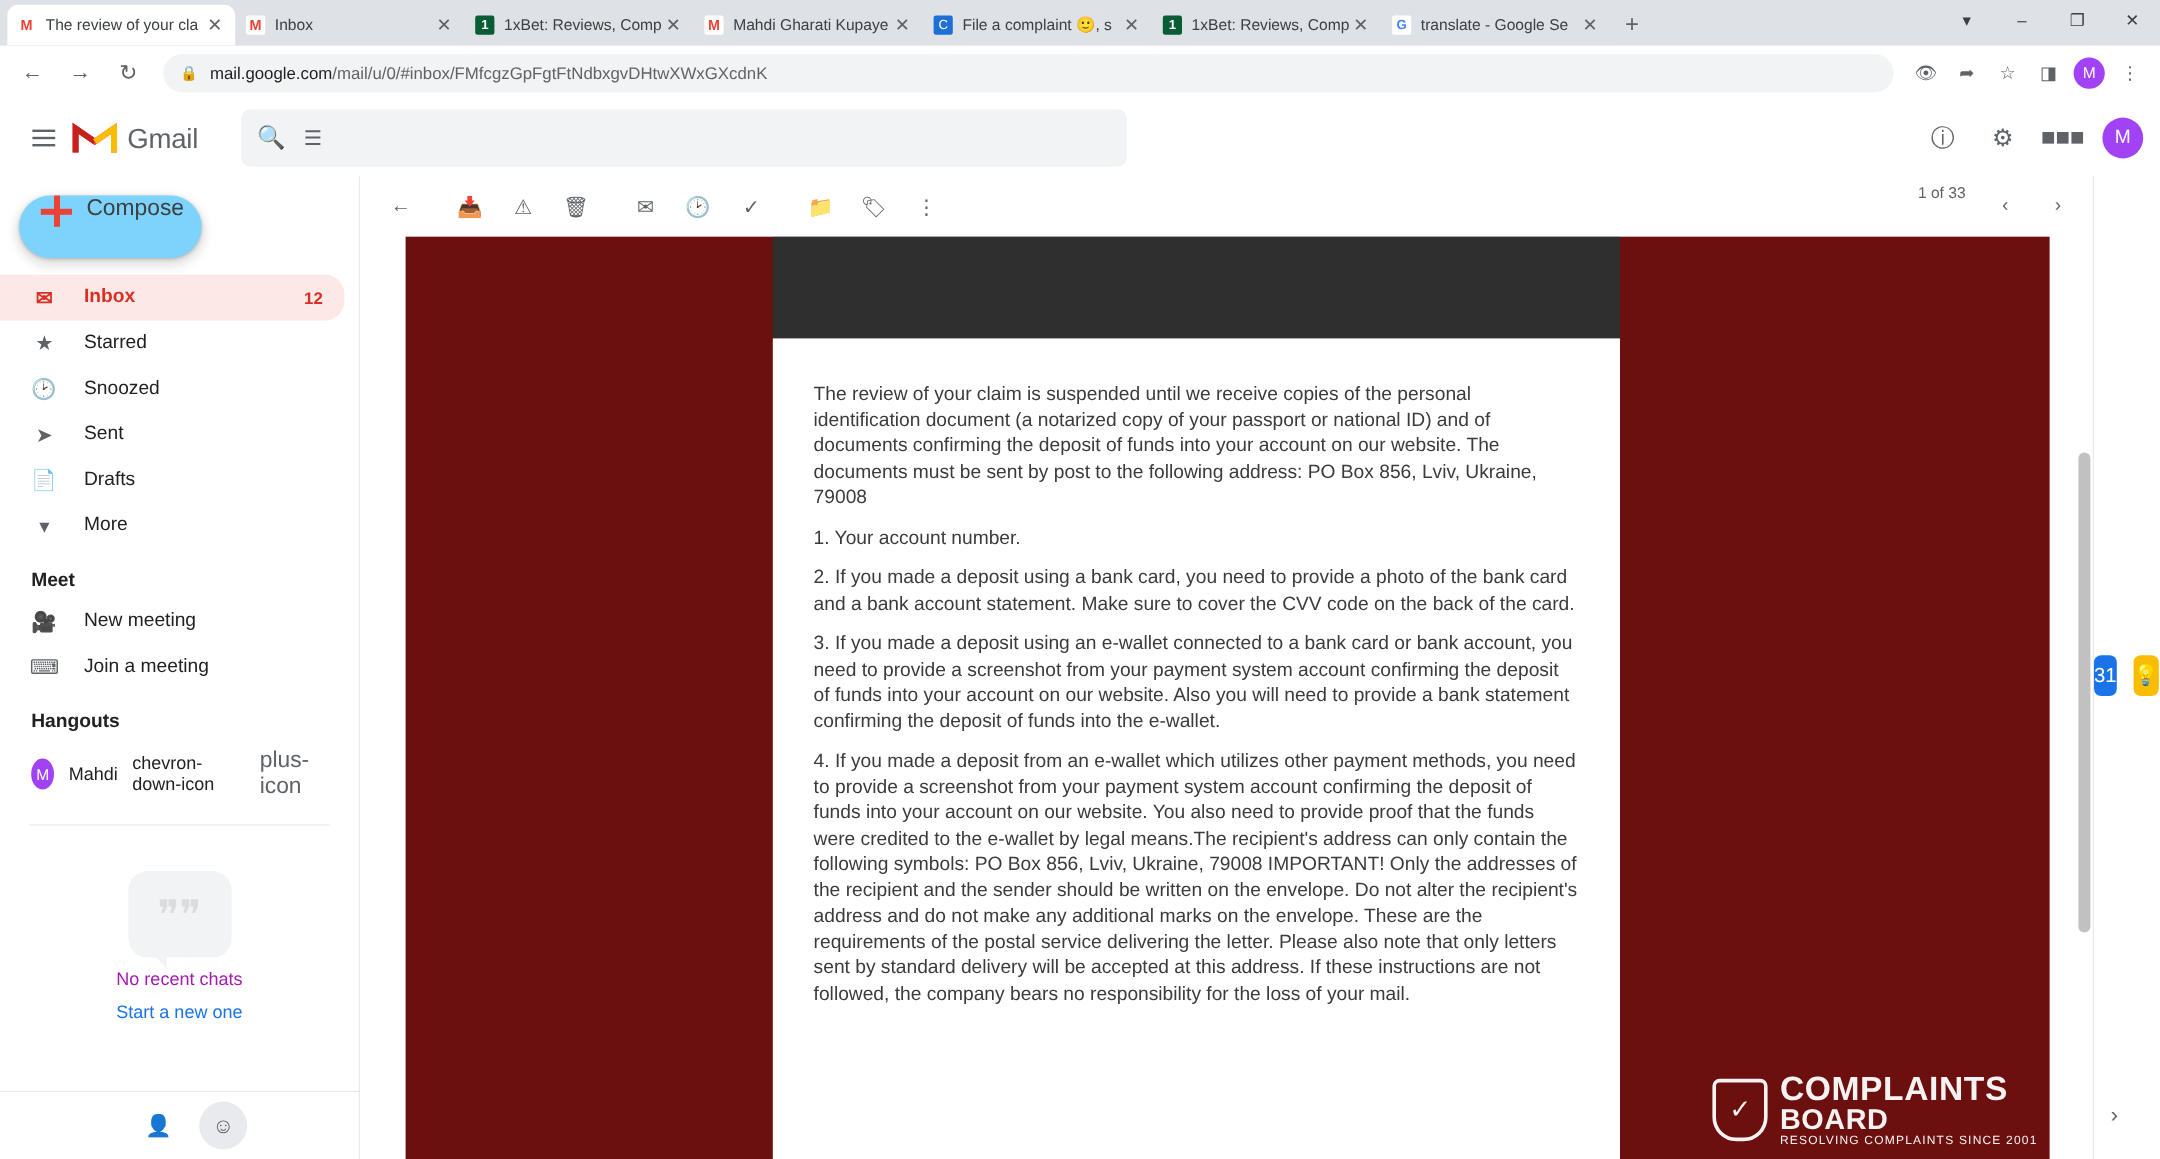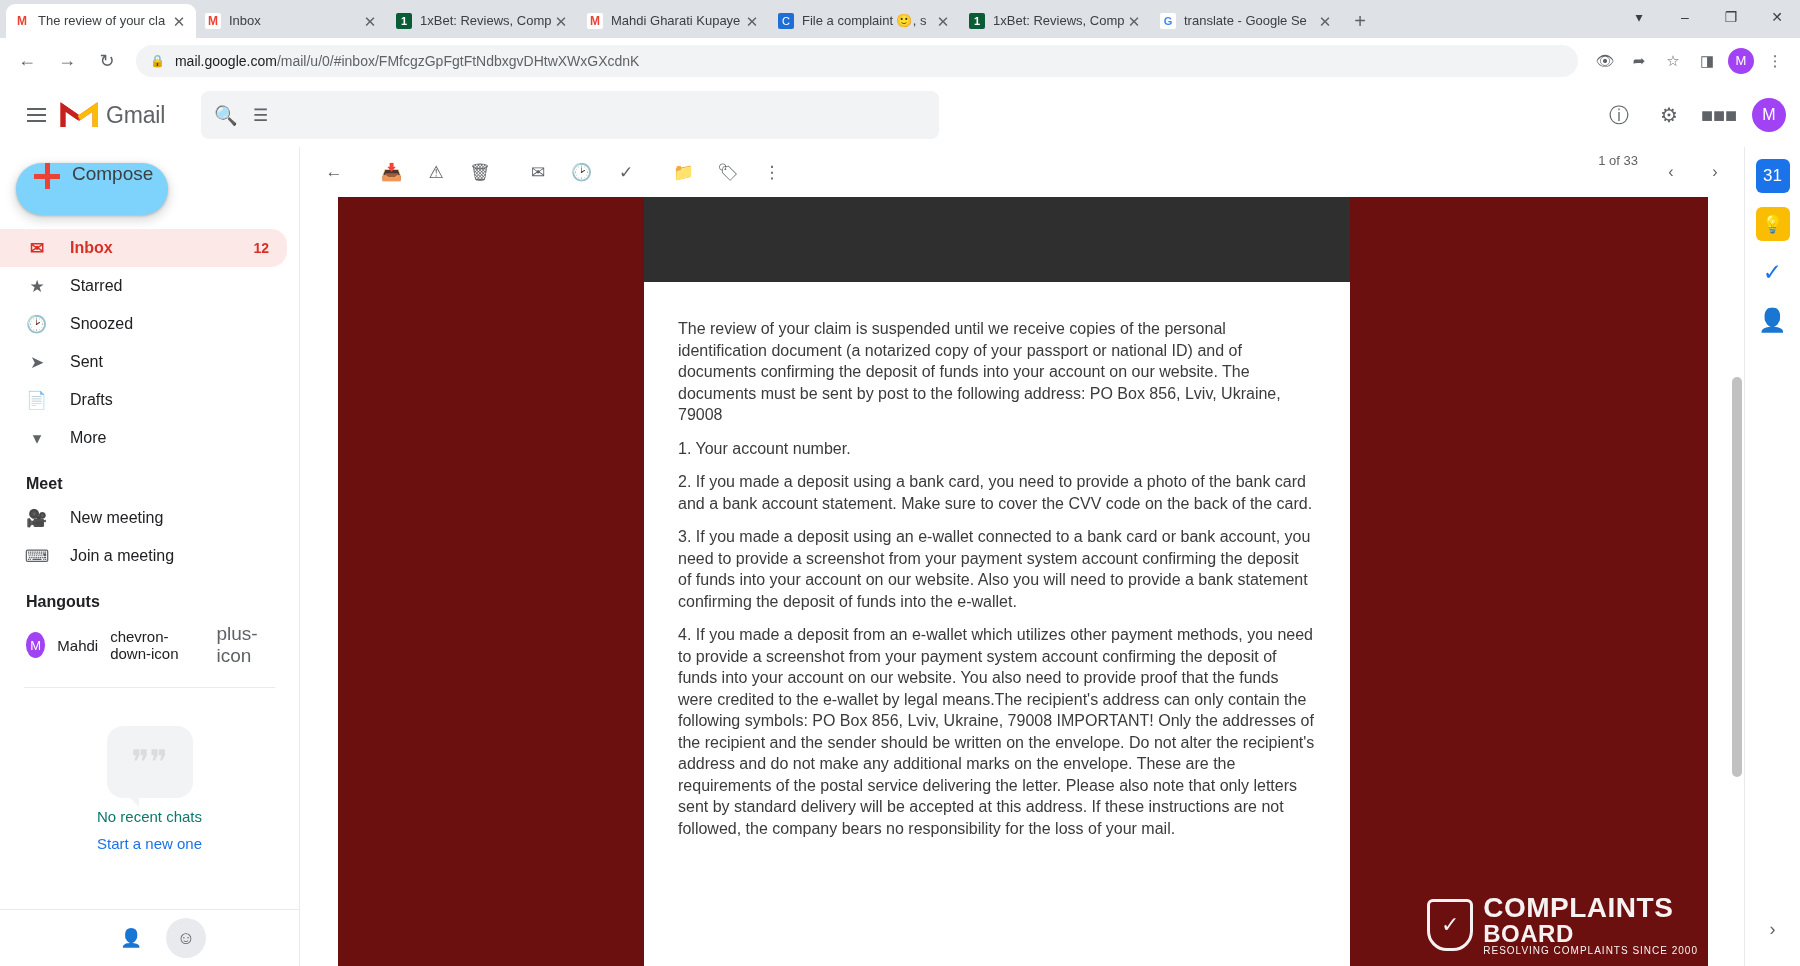--- a/index.html
+++ b/index.html
@@ -279,21 +279,21 @@
     display:flex; align-items:center; justify-content:center;
     color:#dadce0; font-size: 34px;
     position: relative;
   }
   .chat-bubble-icon::after {
     content:""; position:absolute; bottom:-9px; left:20px;
     border-left: 12px solid transparent;
     border-right: 0 solid transparent;
     border-top: 12px solid #f1f3f4;
   }
-  .no-chats-text { color:#0f766e; font-size: 15px; }
+  .no-chats-text { color:#a21caf; font-size: 15px; }
   .start-new { color:#1a73e8; font-size: 15px; }
   .sidebar-bottom {
     position: absolute; bottom: 8px; left: 0; width: 300px;
     border-top: 1px solid #e8eaed;
     padding-top: 8px;
     display: flex; gap: 14px; padding-left: 112px;
   }
   .sb-icon {
     width: 40px; height: 40px; border-radius: 50%;
     display:flex; align-items:center; justify-content:center;
@@ -413,21 +413,21 @@
     border-radius: 5px;
   }
 
   
   .right-rail {
     width: 56px;
     flex: 0 0 56px;
     border-left: 1px solid #e8eaed;
     padding-top: 12px;
     display: flex;
-    flex-direction: column;
+    flex-direction: row;
     align-items: center;
     gap: 14px;
     background: #fff;
     position: relative;
   }
   .rail-icon {
     width: 34px; height: 34px;
     border-radius: 6px;
     display: flex; align-items: center; justify-content: center;
     font-size: 17px;
@@ -658,21 +658,21 @@
             <p>2. If you made a deposit using a bank card, you need to provide a photo of the bank card and a bank account statement. Make sure to cover the CVV code on the back of the card.</p>
             <p>3. If you made a deposit using an e-wallet connected to a bank card or bank account, you need to provide a screenshot from your payment system account confirming the deposit of funds into your account on our website. Also you will need to provide a bank statement confirming the deposit of funds into the e-wallet.</p>
             <p>4. If you made a deposit from an e-wallet which utilizes other payment methods, you need to provide a screenshot from your payment system account confirming the deposit of funds into your account on our website. You also need to provide proof that the funds were credited to the e-wallet by legal means.The recipient's address can only contain the following symbols: PO Box 856, Lviv, Ukraine, 79008 IMPORTANT! Only the addresses of the recipient and the sender should be written on the envelope. Do not alter the recipient's address and do not make any additional marks on the envelope. These are the requirements of the postal service delivering the letter. Please also note that only letters sent by standard delivery will be accepted at this address. If these instructions are not followed, the company bears no responsibility for the loss of your mail.</p>
           </div>
         </div>
         <div class="complaints-logo">
           <div class="cb-shield">✓</div>
           <div class="cb-text">
             <div class="cb-line1">COMPLAINTS</div>
             <div class="cb-line2">BOARD</div>
-            <div class="cb-sub">RESOLVING COMPLAINTS SINCE 2000</div>
+            <div class="cb-sub">RESOLVING COMPLAINTS SINCE 2001</div>
           </div>
         </div>
       </div>
 
       <div class="scrollbar-track">
         <div class="scrollbar-thumb"></div>
       </div>
     </div>
   </div>
 

